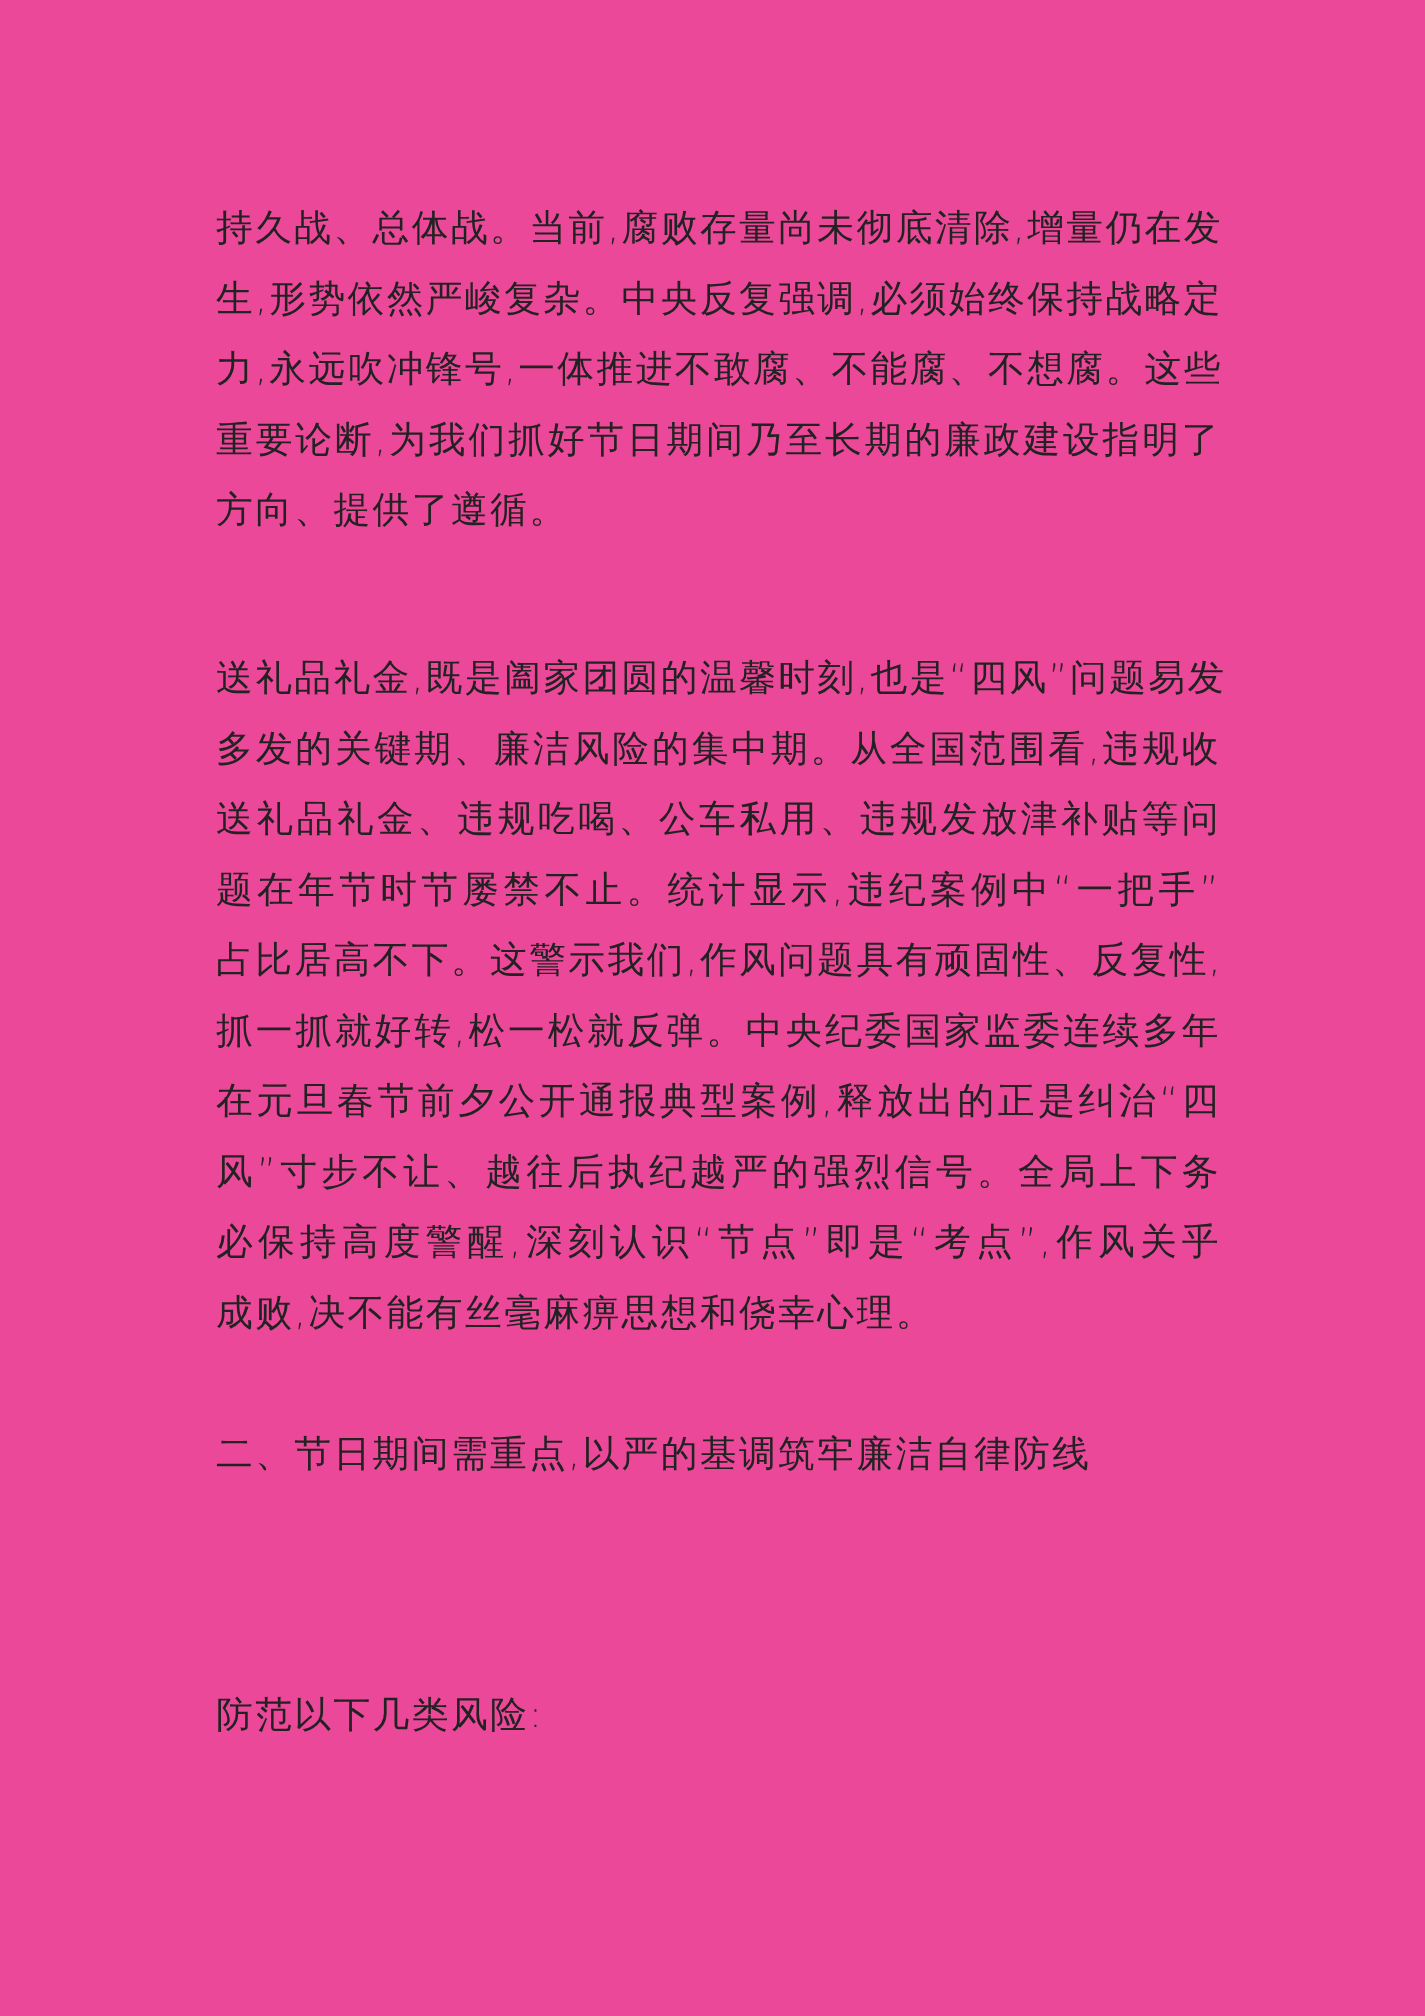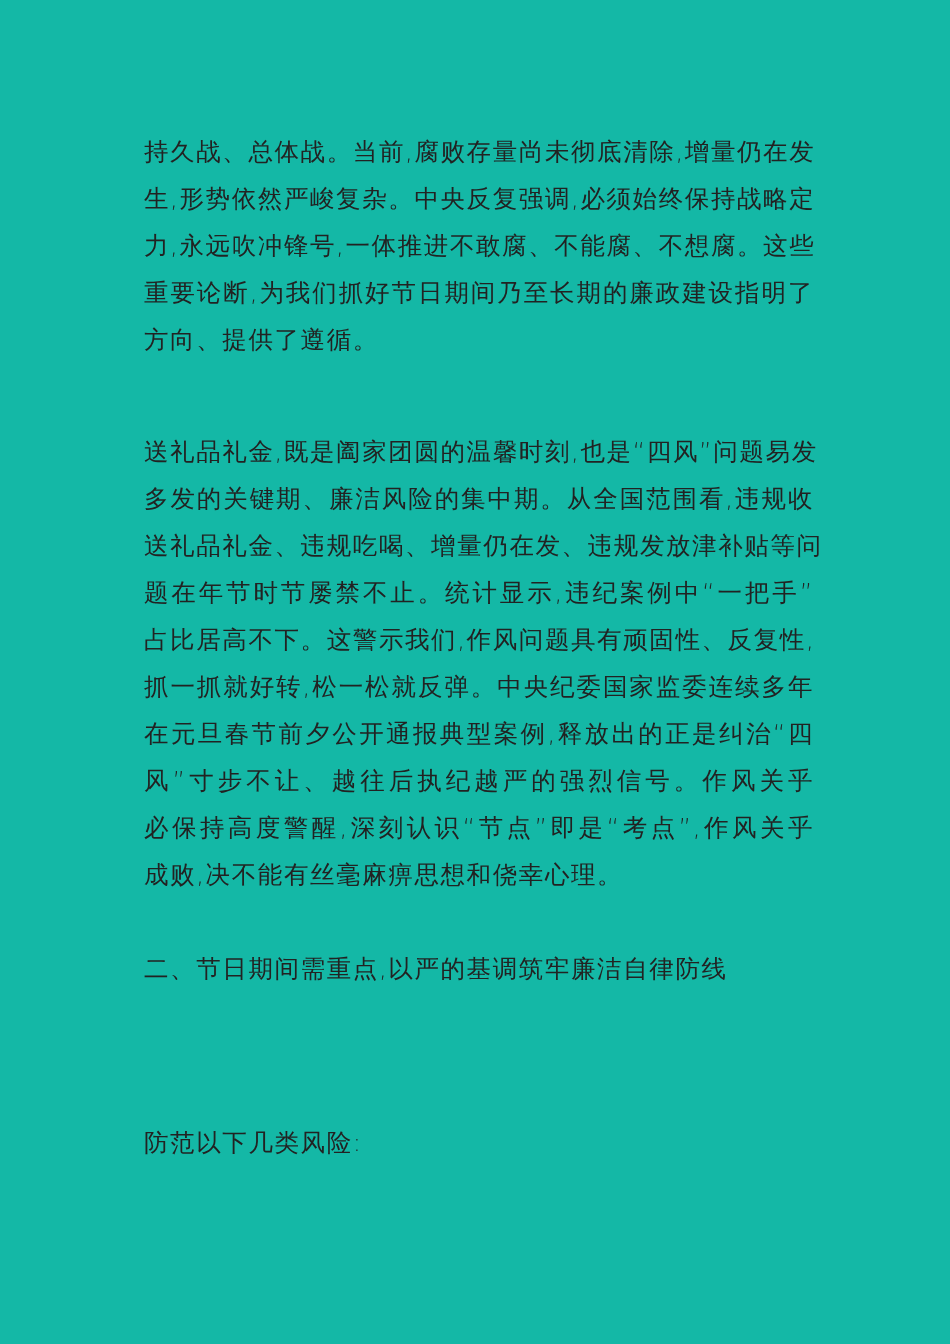--- a/index.html
+++ b/index.html
@@ -1,41 +1,41 @@
 <!DOCTYPE html>
 <html><head>
 <meta charset="utf-8">
 <style>
   html, body { margin: 0; padding: 0; background: #ffffff; }
   body { width: 950px; height: 1344px; position: relative; overflow: hidden;
          font-family: "DejaVu Sans", "Liberation Sans", sans-serif; color: #1a1a1a; }
-  .page { position: absolute; left: 0; top: 0; width: 950px; height: 1344px; background: #14b8a6; }
+  .page { position: absolute; left: 0; top: 0; width: 950px; height: 1344px; background: #ec4899; }
   .line { position: absolute; left: 144px; width: 670px; font-size: 24.5px; line-height: 30px;
           white-space: nowrap; letter-spacing: 1.6px; font-weight: 300; color: #222; }
   .justify { text-align-last: justify; text-align: justify; }
 </style>
 </head>
 <body>
 
 <div class="page">
 
   <div class="line justify" style="top:137px">持久战、总体战。当前,腐败存量尚未彻底清除,增量仍在发</div>
   <div class="line justify" style="top:184px">生,形势依然严峻复杂。中央反复强调,必须始终保持战略定</div>
   <div class="line justify" style="top:278px">重要论断,为我们抓好节日期间乃至长期的廉政建设指明了</div>
   <div class="line justify" style="top:231px">力,永远吹冲锋号,一体推进不敢腐、不能腐、不想腐。这些</div>
   <div class="line" style="top:325px">方向、提供了遵循。</div>
 
   <div class="line justify" style="top:437px">送礼品礼金,既是阖家团圆的温馨时刻,也是“四风”问题易发</div>
   <div class="line justify" style="top:484px">多发的关键期、廉洁风险的集中期。从全国范围看,违规收</div>
-  <div class="line justify" style="top:531px">送礼品礼金、违规吃喝、增量仍在发、违规发放津补贴等问</div>
+  <div class="line justify" style="top:531px">送礼品礼金、违规吃喝、公车私用、违规发放津补贴等问</div>
   <div class="line justify" style="top:578px">题在年节时节屡禁不止。统计显示,违纪案例中“一把手”</div>
   <div class="line justify" style="top:625px">占比居高不下。这警示我们,作风问题具有顽固性、反复性,</div>
   <div class="line justify" style="top:672px">抓一抓就好转,松一松就反弹。中央纪委国家监委连续多年</div>
   <div class="line justify" style="top:719px">在元旦春节前夕公开通报典型案例,释放出的正是纠治“四</div>
-  <div class="line justify" style="top:766px">风”寸步不让、越往后执纪越严的强烈信号。作风关乎</div>
+  <div class="line justify" style="top:766px">风”寸步不让、越往后执纪越严的强烈信号。全局上下务</div>
   <div class="line justify" style="top:813px">必保持高度警醒,深刻认识“节点”即是“考点”,作风关乎</div>
   <div class="line" style="top:860px">成败,决不能有丝毫麻痹思想和侥幸心理。</div>
 
   <div class="line" style="top:954px">二、节日期间需重点,以严的基调筑牢廉洁自律防线</div>
 
   <div class="line" style="top:1128px">防范以下几类风险:</div>
 
 </div>
 
 </body></html>

